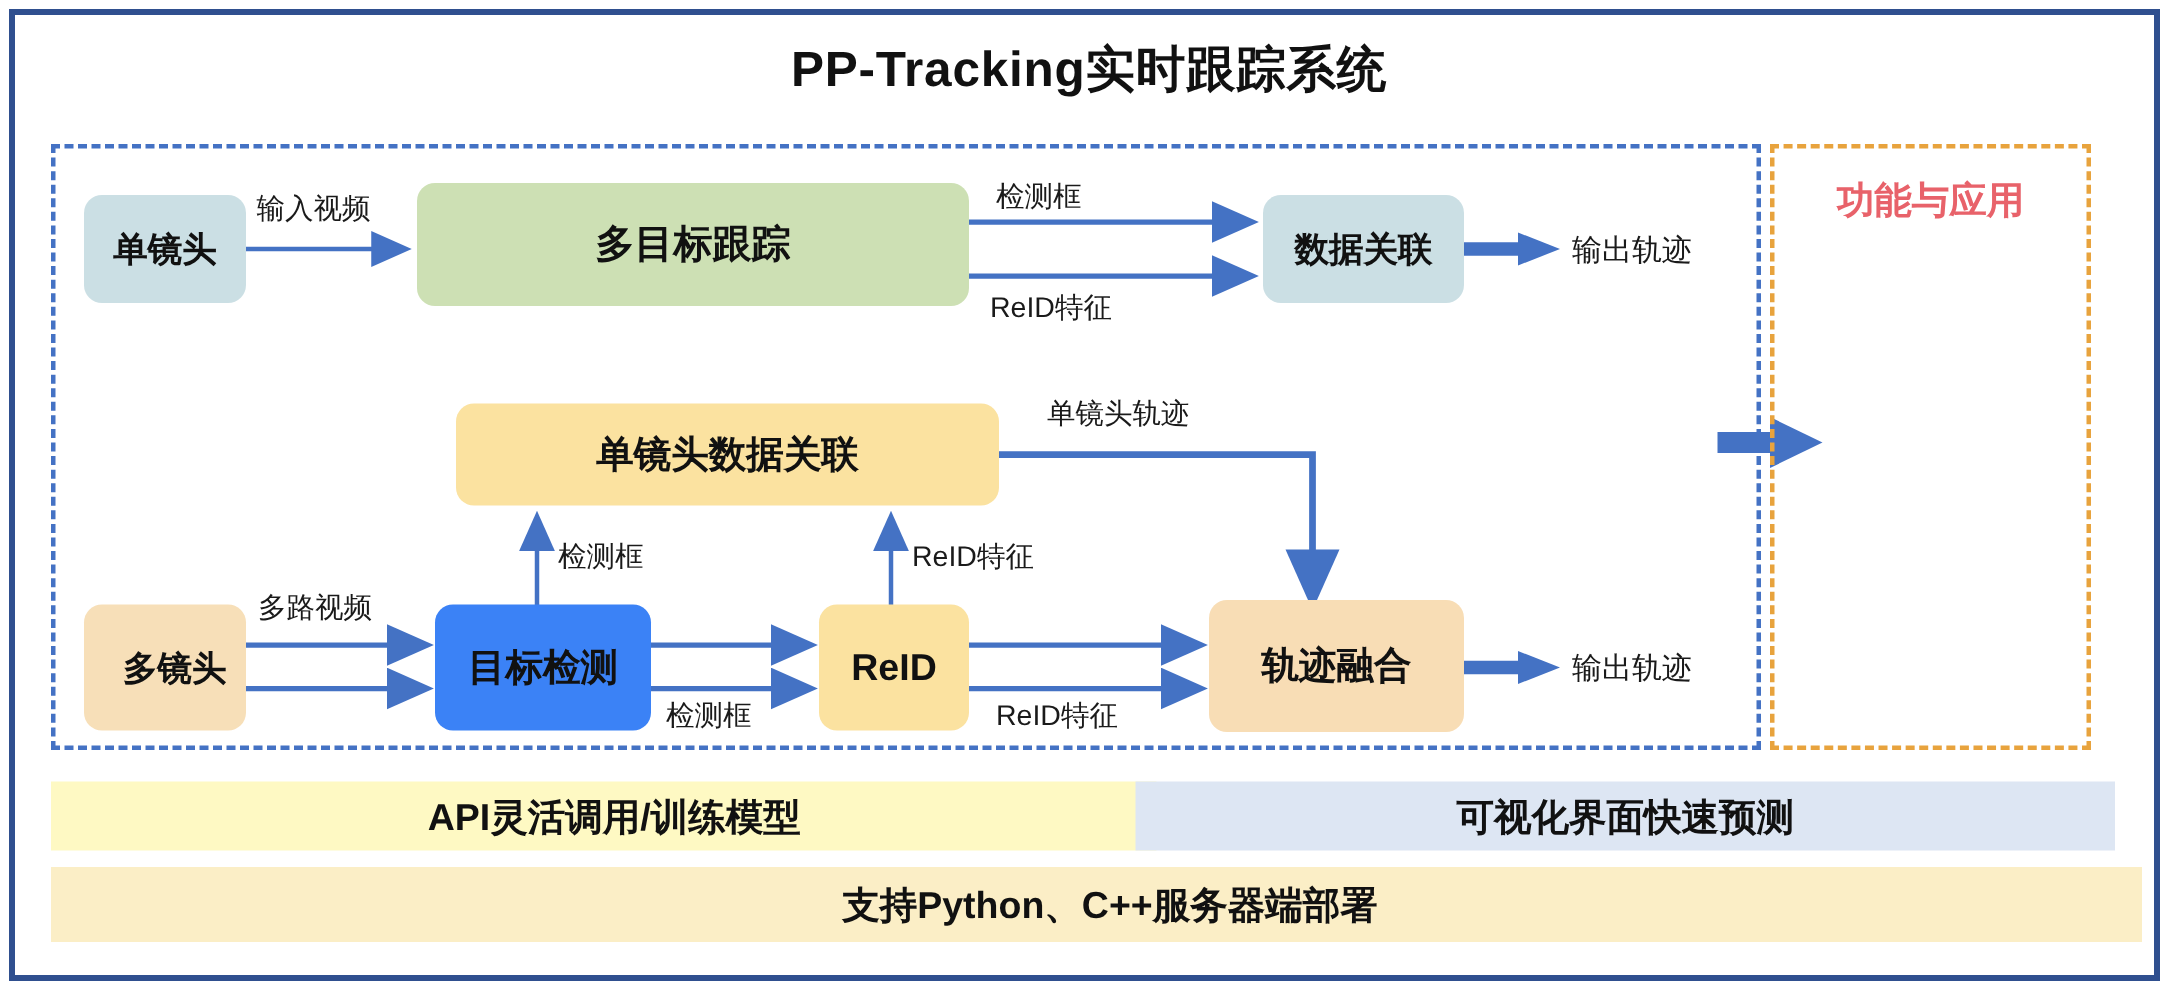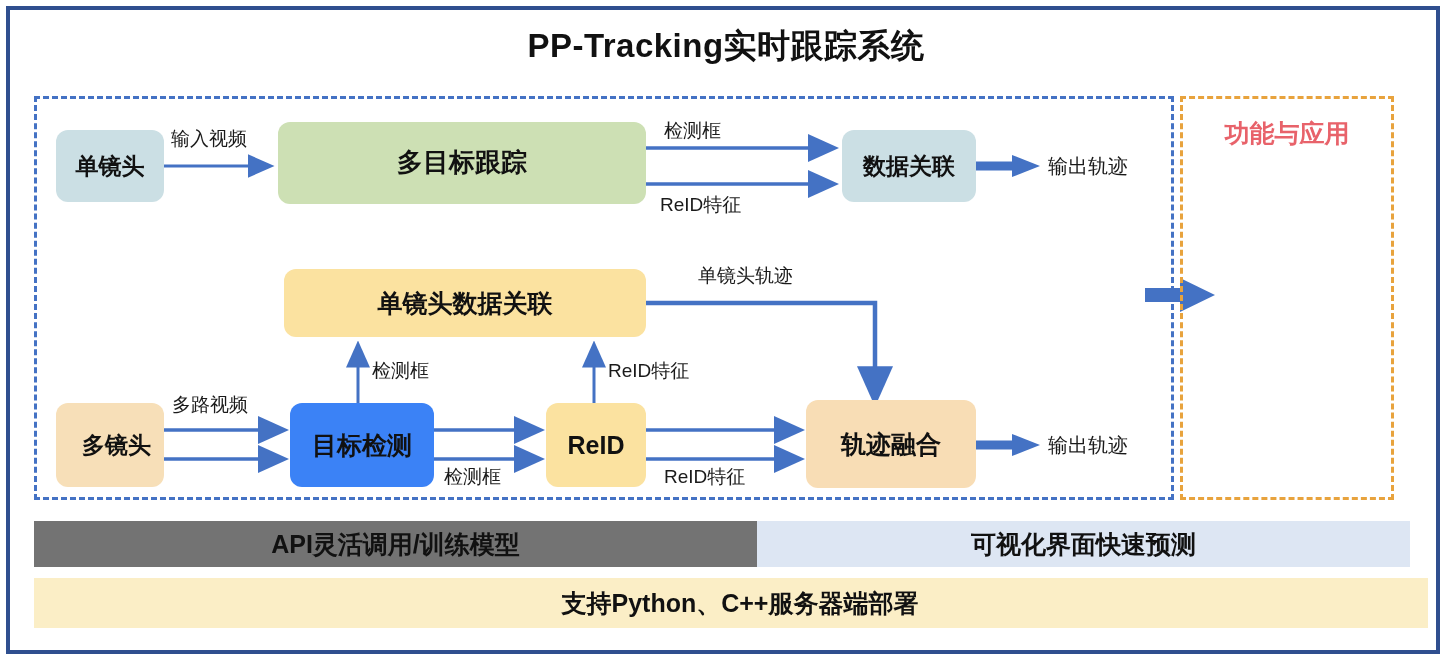--- a/index.html
+++ b/index.html
@@ -87,21 +87,21 @@
     align-items: center;
     justify-content: center;
     font-weight: bold;
     color: #111111;
     text-align: center;
     line-height: 1.15;
   }
   .n-cam1   { background: #cbdfe4; }
   .n-mot    { background: #cde0b4; }
   .n-assoc  { background: #cbdfe4; }
-  .n-single { background: #fbe2a0; }
+  .n-single { background: #fbe2a0; margin-left: 20px; }
   .n-det    { background: #3b82f6; border-radius: 12px; }
   .n-reid   { background: #fbe2a0; }
   .n-camN   { background: #f7dfb8; }
   .n-fuse   { background: #f8ddb5; }
 
   .edge-label {
     position: absolute;
     font-size: 19px;
     color: #1a1a1a;
     white-space: nowrap;
@@ -121,21 +121,21 @@
   }
   .bar {
     position: absolute;
     display: flex;
     align-items: center;
     justify-content: center;
     font-size: 25px;
     font-weight: bold;
     color: #111111;
   }
-  .bar-api  { background: #737373; }
+  .bar-api  { background: #fef9c3; padding-left: 14px; }
   .bar-vis  { background: #dde6f3; }
   .bar-dep  { background: #fbeec6; }
 </style>
 </head>
 <body>
 
 <div id="canvas">
 
   <div class="frame"></div>
 

